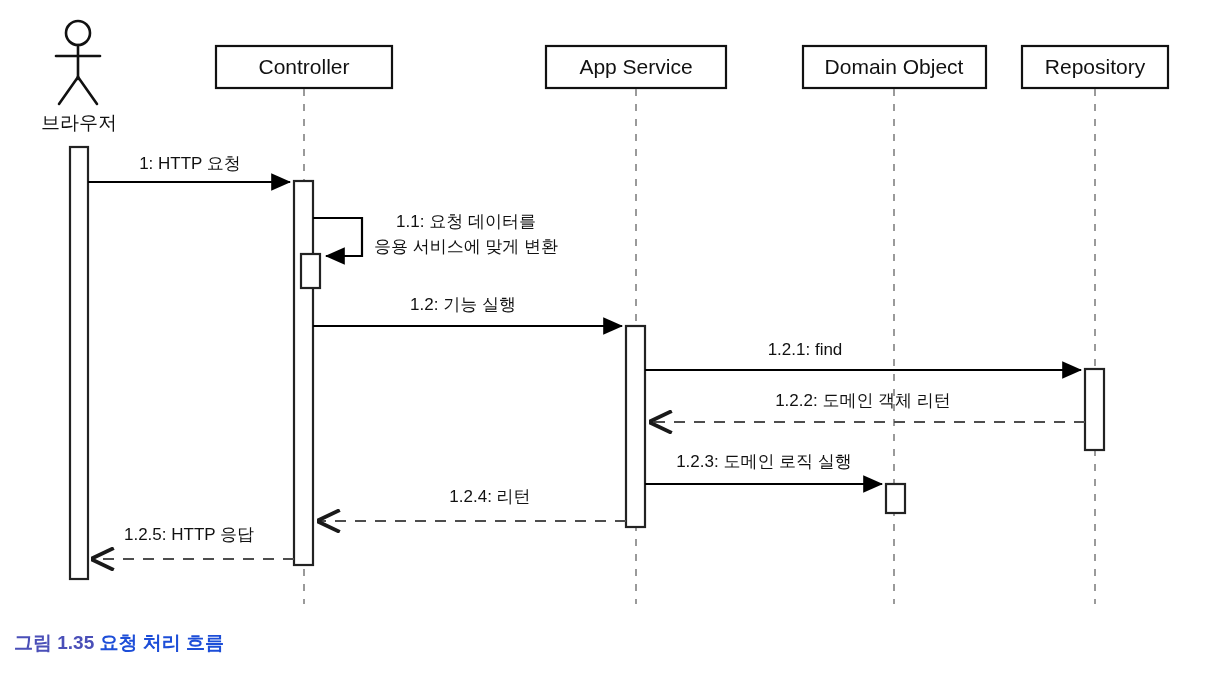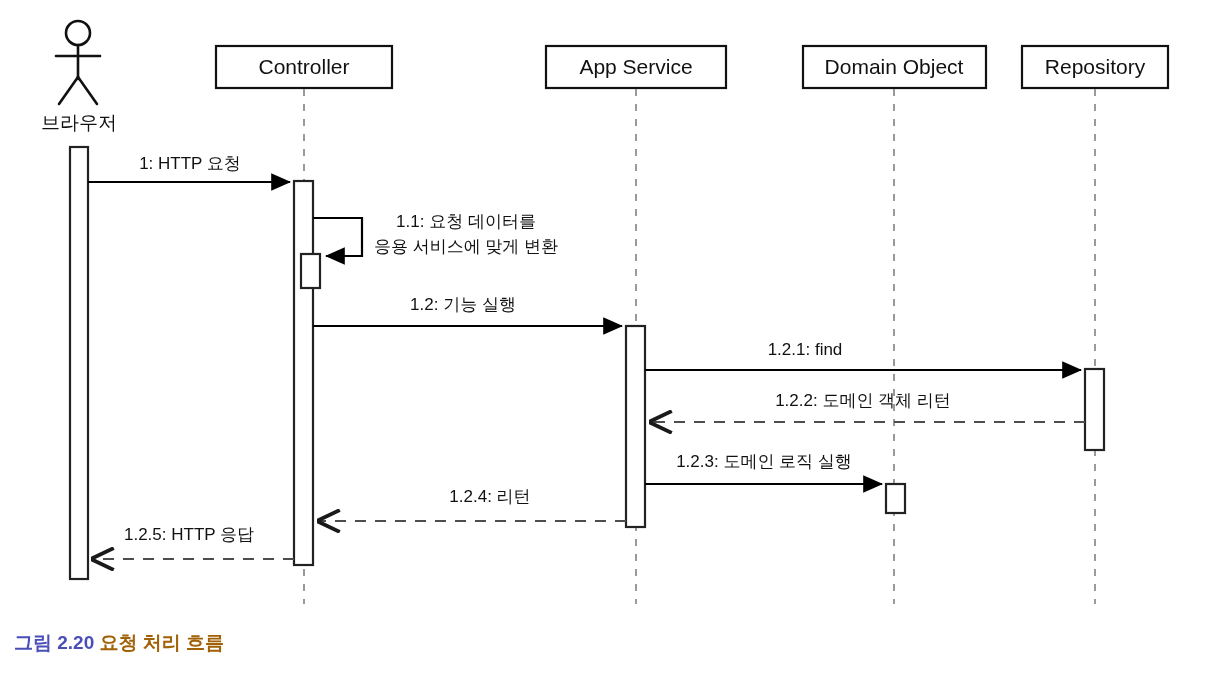--- a/index.html
+++ b/index.html
@@ -47,21 +47,21 @@
     top: 630px;
     font-size: 19px;
     font-weight: bold;
     letter-spacing: 0px;
     white-space: nowrap;
   }
   .caption-num {
     color: #4a4fb8;
   }
   .caption-text {
-    color: #a16207;
+    color: #1d4ed8;
     font-weight: bold;
   }
   .box-rect {
     fill: #ffffff;
     stroke: #111111;
     stroke-width: 2.2;
   }
   .activation {
     fill: #ffffff;
     stroke: #222222;
@@ -179,16 +179,16 @@
       <line class="msg-dashed" x1="626" y1="521" x2="318" y2="521" marker-end="url(#arrow-open)"></line>
     </g>
 
     <g>
       <text class="msg-label" x="189" y="540">1.2.5: HTTP 응답</text>
       <line class="msg-dashed" x1="294" y1="559" x2="92" y2="559" marker-end="url(#arrow-open)"></line>
     </g>
   </svg>
 
   <div class="caption">
-    <span class="caption-num">그림 2.20</span><span class="caption-text"> 요청 처리 흐름</span>
+    <span class="caption-num">그림 1.35</span><span class="caption-text"> 요청 처리 흐름</span>
   </div>
 
 </div>
 
 </body></html>

